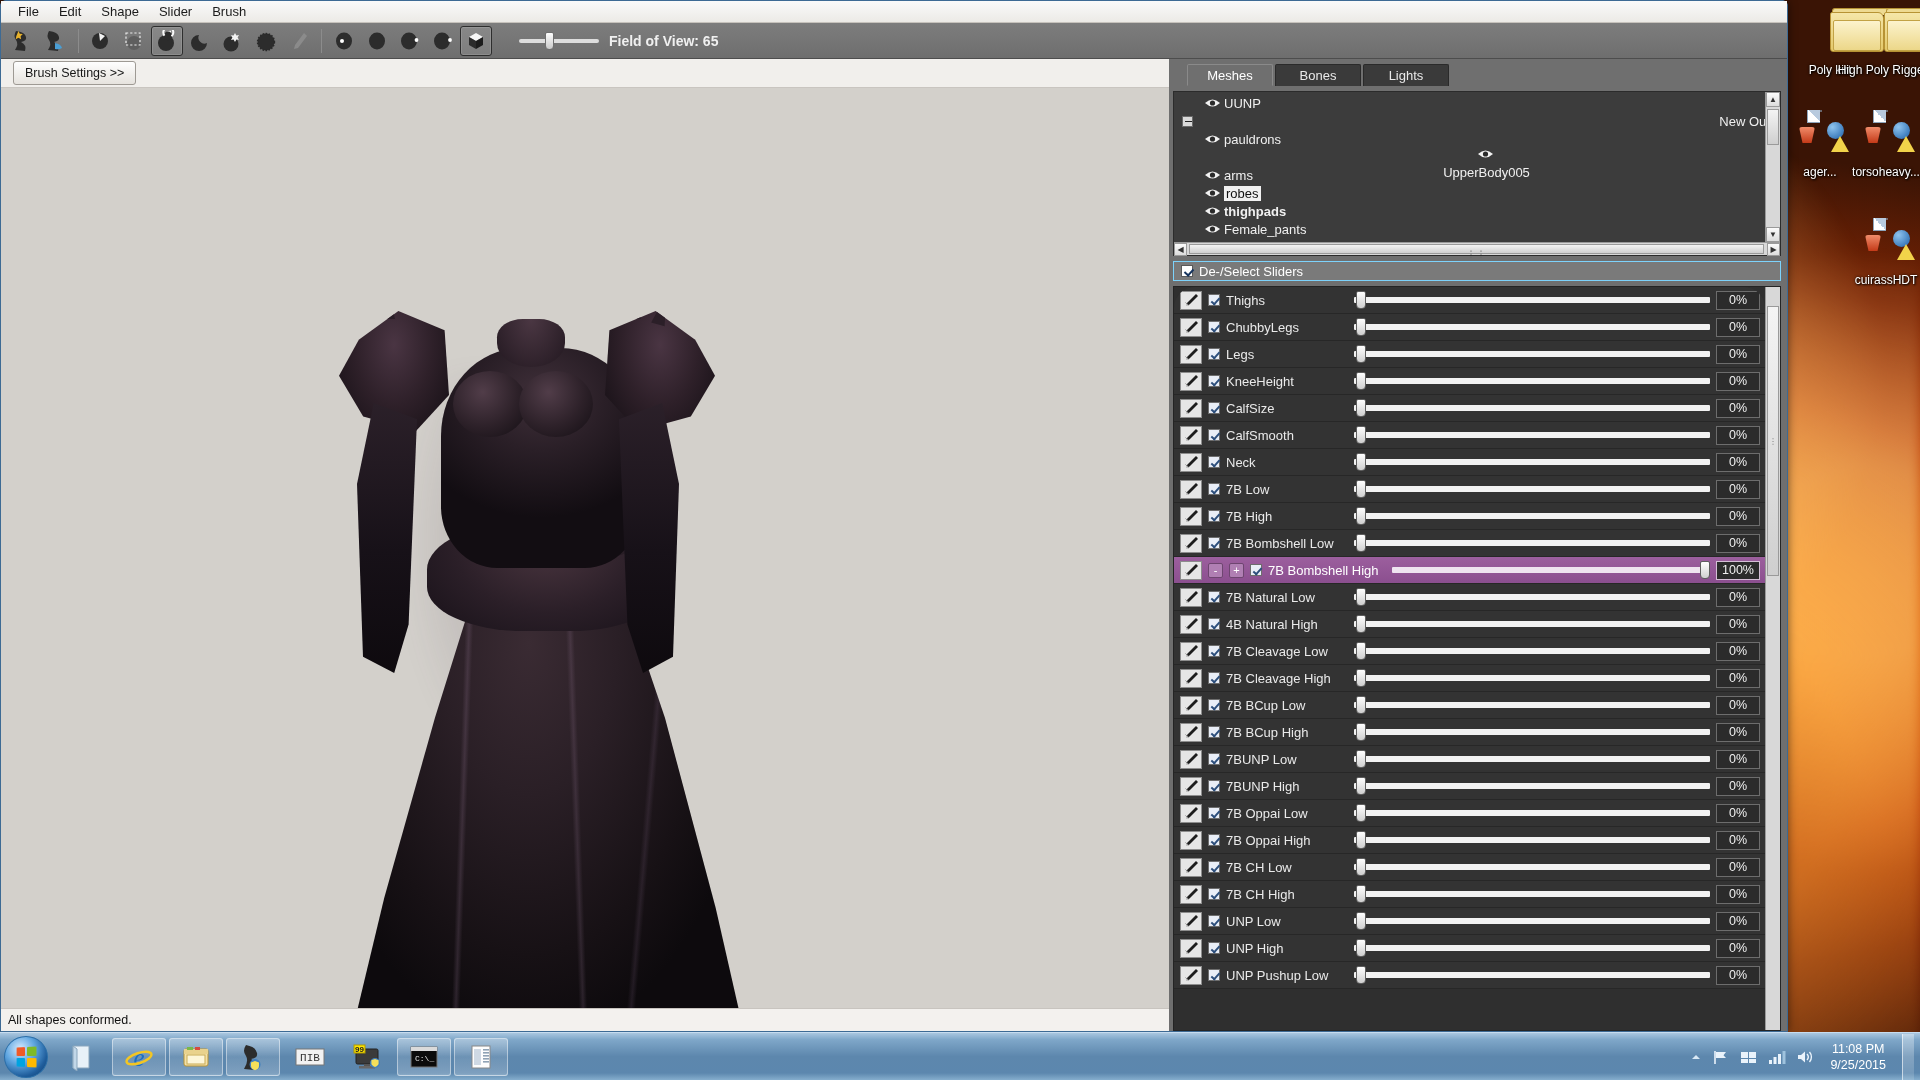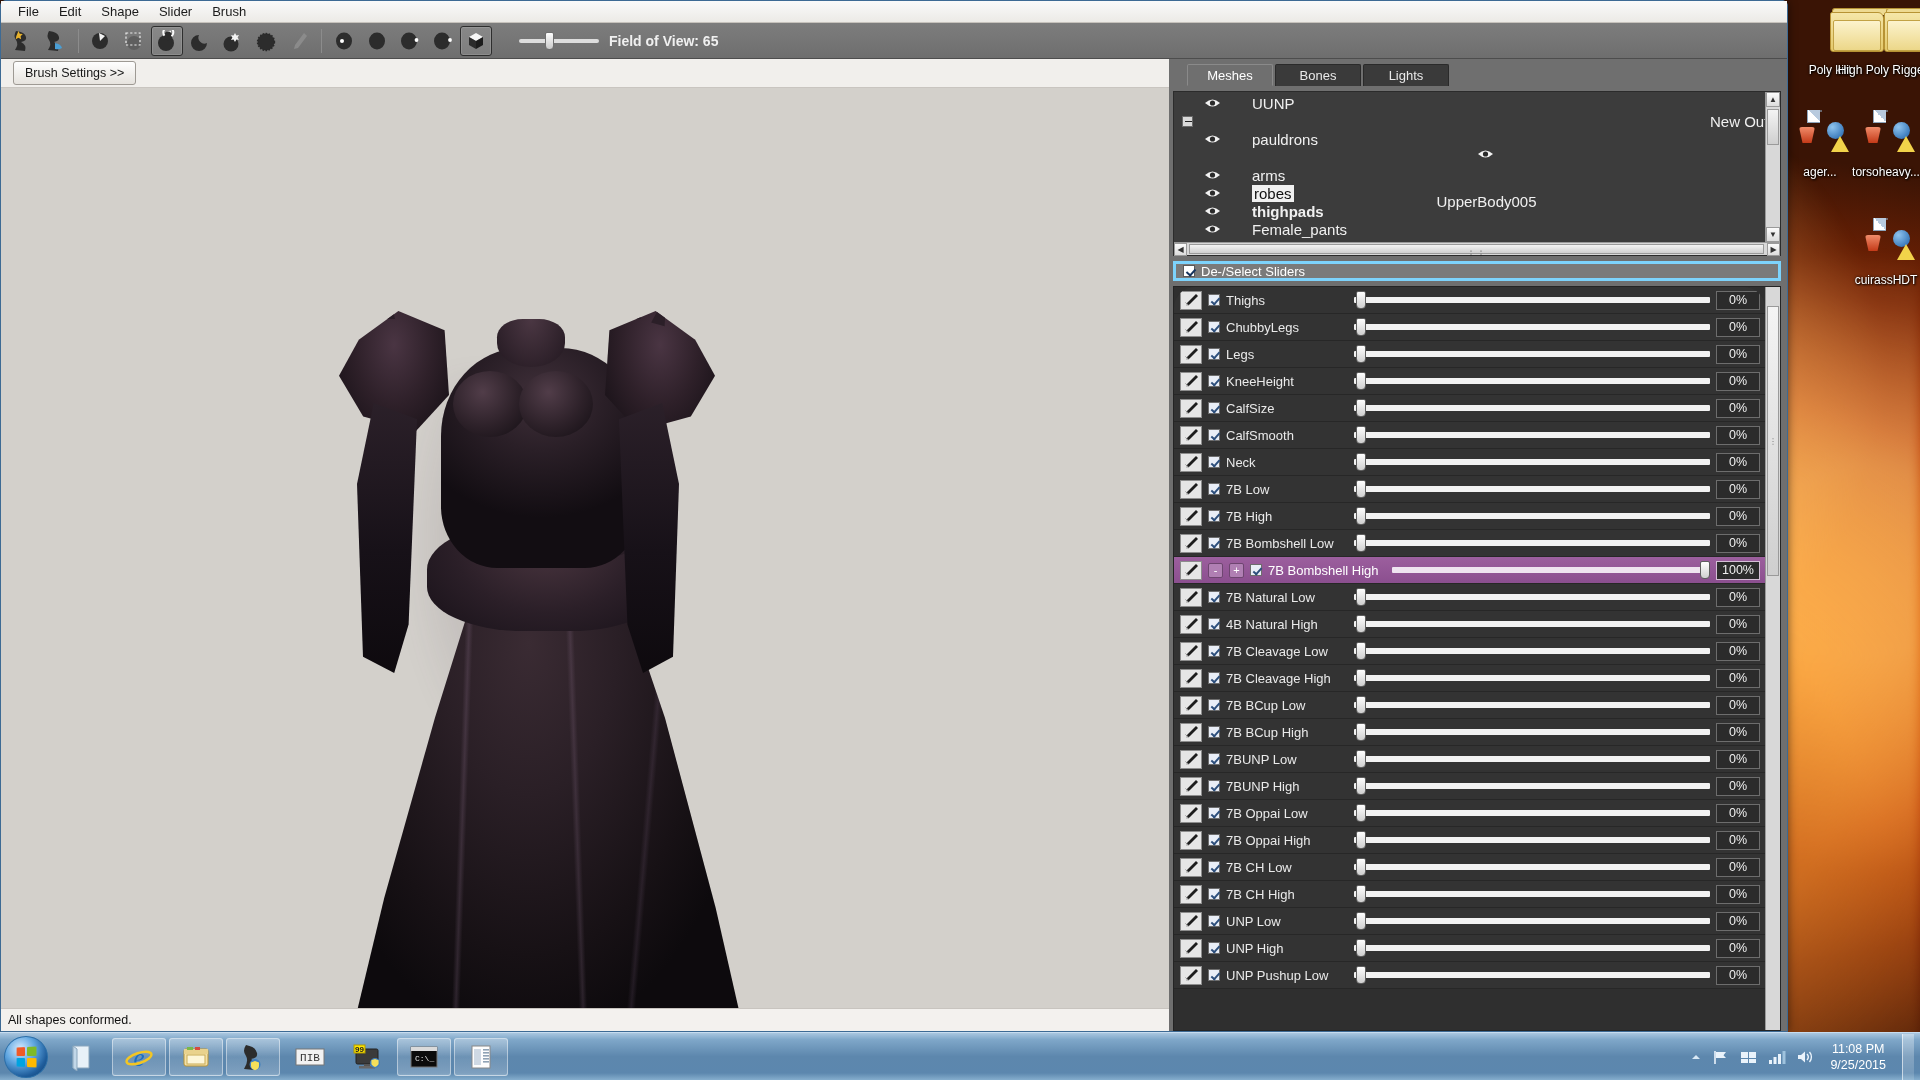--- a/index.html
+++ b/index.html
@@ -253,21 +253,21 @@
     font-size: 13px; color: #e9e9e9; background: #3a3a3a;
     border: 1px solid #2a2a2a; border-bottom: none; border-radius: 2px 2px 0 0;
   }
   .tab.selected { background: #6f6f6f; color: #fff; border-color: #8a8a8a; border-bottom: 1px solid #6f6f6f; }
 
   .meshbox {
     height: 165px; flex: 0 0 165px; background: #3c3c3c;
     border: 1px solid #2b2b2b; display: flex; flex-direction: column; position: relative;
   }
   .treearea { flex: 1; overflow: hidden; position: relative; padding-top: 2px; }
-  .trow { height: 18px; display: flex; align-items: center; color: #f0f0f0; font-size: 15px; gap: 28px; }
+  .trow { height: 18px; display: flex; align-items: center; color: #f0f0f0; font-size: 13px; }
   .eye {
     width: 17px; height: 12px; margin-right: 3px; position: relative; flex: 0 0 17px;
   }
   .eye svg { display: block; }
   .expander {
     width: 11px; height: 11px; background: #d9d9d9; border: 1px solid #6a6a6a;
     margin-right: 5px; position: relative; flex: 0 0 11px;
   }
   .expander::after {
     content: ""; position: absolute; left: 2px; top: 4px; width: 7px; height: 1px; background: #222;
@@ -283,21 +283,21 @@
   .tsb-thumb { position: absolute; left: 1px; right: 1px; top: 17px; height: 36px; background: linear-gradient(#f4f4f4, #cfcfcf); border: 1px solid #9a9a9a; }
   .tree-hscroll {
     height: 13px; flex: 0 0 13px; background: #d8d8d8; border-top: 1px solid #9a9a9a;
     display: flex; align-items: center; position: relative;
   }
   .hsb-arrow { width: 13px; height: 13px; display: flex; align-items: center; justify-content: center; font-size: 8px; color: #333; background: linear-gradient(#fbfbfb,#dcdcdc); border: 1px solid #9a9a9a; }
   .hsb-thumb { position: absolute; left: 15px; right: 16px; top: 1px; bottom: 1px; background: linear-gradient(#f4f4f4, #cfcfcf); border: 1px solid #9a9a9a; }
   .hsb-grip { position: absolute; left: 50%; top: 4px; transform: translateX(-50%); color: #666; font-size: 9px; letter-spacing: 1px; }
 
   .deselbar {
-    height: 20px; flex: 0 0 20px; background: #7a7a7a; border: 3px solid #7dd3fc;
+    height: 20px; flex: 0 0 20px; background: #7a7a7a; border: 1px solid #7dd3fc;
     display: flex; align-items: center; padding-left: 7px; gap: 6px; color: #fff; font-size: 13px;
   }
   .chk {
     width: 12px; height: 12px; background: #fff; border: 1px solid #5a5a5a; position: relative; flex: 0 0 12px;
   }
   .chk.on::after {
     content: ""; position: absolute; left: 2px; top: 5px; width: 4px; height: 7px;
     border: solid #16345e; border-width: 0 2px 2px 0; transform: rotate(42deg); top: 1px; left: 4px;
   }
 

